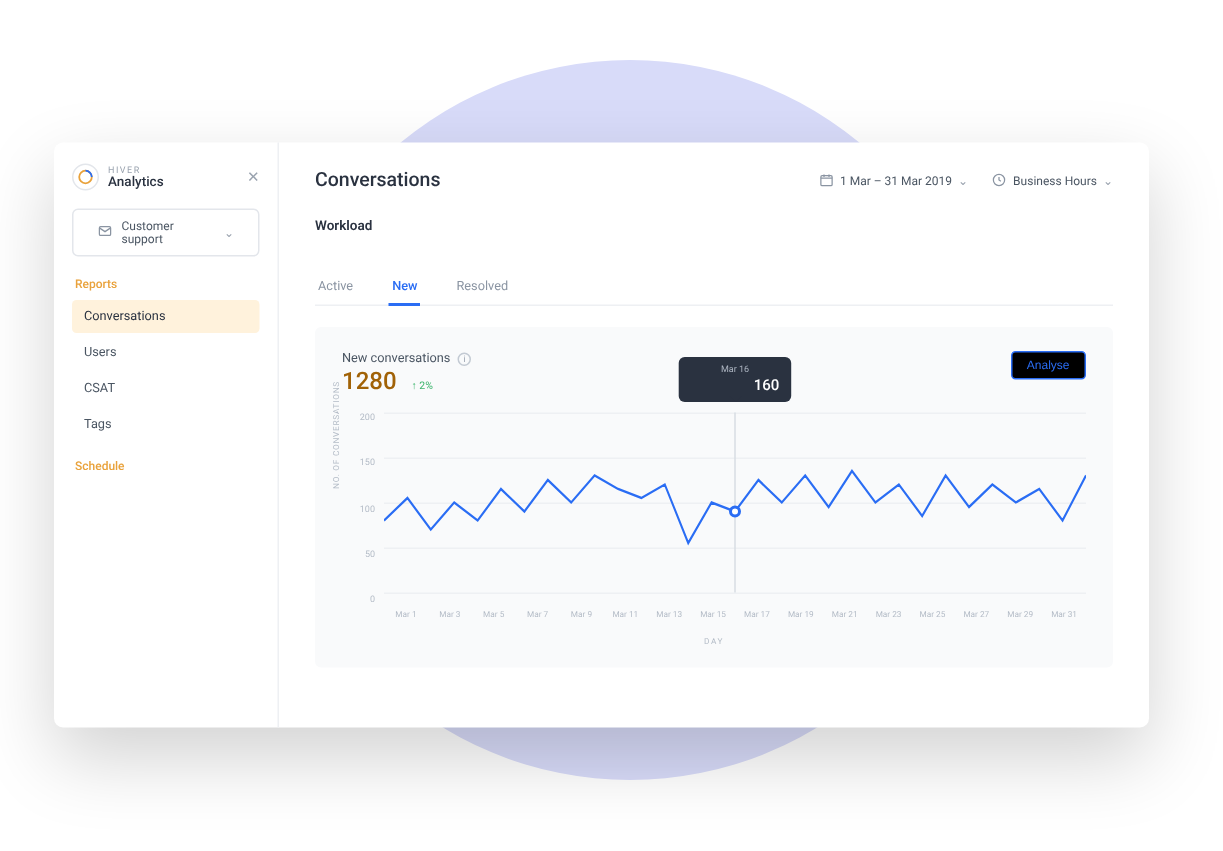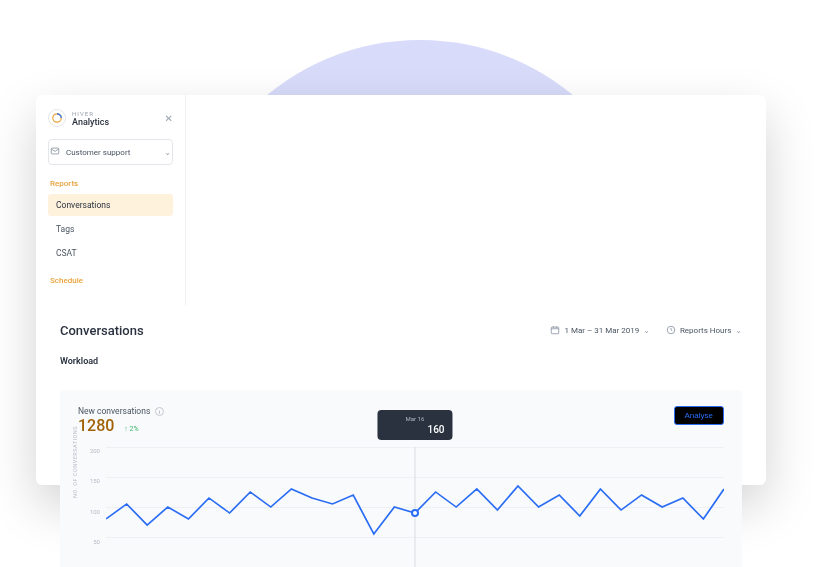--- a/index.html
+++ b/index.html
@@ -1,25 +1,25 @@
 <!DOCTYPE html>
 <html><head>
 <meta charset="utf-8">
 <style>
 * { box-sizing: border-box; margin: 0; padding: 0; }
 body { font-family: -apple-system, BlinkMacSystemFont, "Segoe UI", Roboto, sans-serif; background: #fff; width: 815px; height: 567px; position: relative; overflow: hidden; }
 .bg-circle { position: absolute; width: 480px; height: 480px; border-radius: 50%; background: #d8dbf9; top: 40px; left: 180px; z-index: 0; }
-.window { position: absolute; top: 95px; left: 36px; width: 730px; height: 390px; background: #fff; border-radius: 6px; box-shadow: 0 20px 50px rgba(0,0,0,0.18); z-index: 1; display: flex; flex-direction: column; }
+.window { position: absolute; top: 95px; left: 36px; width: 730px; height: 390px; background: #fff; border-radius: 6px; box-shadow: 0 20px 50px rgba(0,0,0,0.18); z-index: 1; display: flex; }
 .sidebar { width: 150px; border-right: 1px solid #eef0f3; padding: 14px 12px; font-size: 9px; color: #4a5562; }
 .brand-row { display: flex; align-items: center; gap: 6px; margin-bottom: 12px; }
 .brand-logo { width: 18px; height: 18px; border-radius: 50%; border: 1px solid #e3e6eb; display: flex; align-items: center; justify-content: center; }
 .brand-text .t1 { font-size: 6px; letter-spacing: 1px; color: #9aa3af; }
 .brand-text .t2 { font-size: 9px; color: #2a3240; font-weight: 500; }
 .brand-close { margin-left: auto; color: #9aa3af; font-size: 10px; cursor: pointer; }
-.selector { border: 1px solid #e3e6eb; border-radius: 4px; padding: 6px 1px; display: flex; align-items: center; gap: 6px; font-size: 8px; color: #4a5562; margin-bottom: 14px; }
+.selector { border: 1px solid #e3e6eb; border-radius: 4px; padding: 6px 16px; display: flex; align-items: center; gap: 6px; font-size: 8px; color: #4a5562; margin-bottom: 14px; }
 .selector .chev { margin-left: auto; color: #9aa3af; }
 .section-label { color: #e9a23b; font-size: 8px; margin: 12px 0 6px 2px; font-weight: 500; }
 .nav-item { padding: 6px 8px; border-radius: 3px; font-size: 8.5px; color: #4a5562; margin-bottom: 2px; cursor: pointer; display: flex; align-items: center; }
 .nav-item.active { background: #fff2dc; color: #2a3240; }
 .nav-item .pre-chev { margin-right: 4px; color: #9aa3af; font-size: 8px; }
 .main { flex: 1; padding: 18px 24px; }
 .header-row { display: flex; align-items: center; margin-bottom: 18px; }
 .page-title { font-size: 13px; color: #2a3240; font-weight: 500; }
 .header-controls { margin-left: auto; display: flex; gap: 16px; align-items: center; }
 .hc-item { font-size: 8px; color: #4a5562; display: flex; align-items: center; gap: 4px; cursor: pointer; text-align: right; }
@@ -81,22 +81,23 @@
             <path d="M3 7l9 6 9-6"></path>
           </svg>
       </span>
       <span>Customer support</span>
       <span class="chev">⌄</span>
     </div>
 
     <div class="section-label">Reports</div>
     <div id="reports-nav">
         <div class="nav-item active">Conversations</div>
+        <div class="nav-item">Users</div>
+        <div class="nav-item">CSAT</div>
         <div class="nav-item">Tags</div>
-        <div class="nav-item">CSAT</div>
       </div>
 
     <div class="section-label">Schedule</div>
   </aside>
 
   <main class="main">
     <div class="header-row">
       <div class="page-title">Conversations</div>
       <div class="header-controls">
         <div class="hc-item">
@@ -109,27 +110,32 @@
           <span>1 Mar – 31 Mar 2019</span>
           <span class="chev">⌄</span>
         </div>
         <div class="hc-item">
           <span>
             <svg class="icon-svg" viewBox="0 0 24 24" fill="none" stroke="#8a94a2" stroke-width="2">
                 <circle cx="12" cy="12" r="9"></circle>
                 <path d="M12 7v5l3 2"></path>
               </svg>
           </span>
-          <span>Reports Hours</span>
+          <span>Business Hours</span>
           <span class="chev">⌄</span>
         </div>
       </div>
     </div>
 
     <div class="subhead">Workload</div>
+    <div class="tabs" id="tabs">
+        <div class="tab">Active</div>
+        <div class="tab active">New</div>
+        <div class="tab">Resolved</div>
+      </div>
 
     <div class="chart-card">
       <div class="chart-head">
         <div>
           <div class="chart-title-row">
             <span class="chart-title">New conversations</span>
             <span class="info-i">i</span>
           </div>
           <div>
             <span class="big-num">1280</span>

